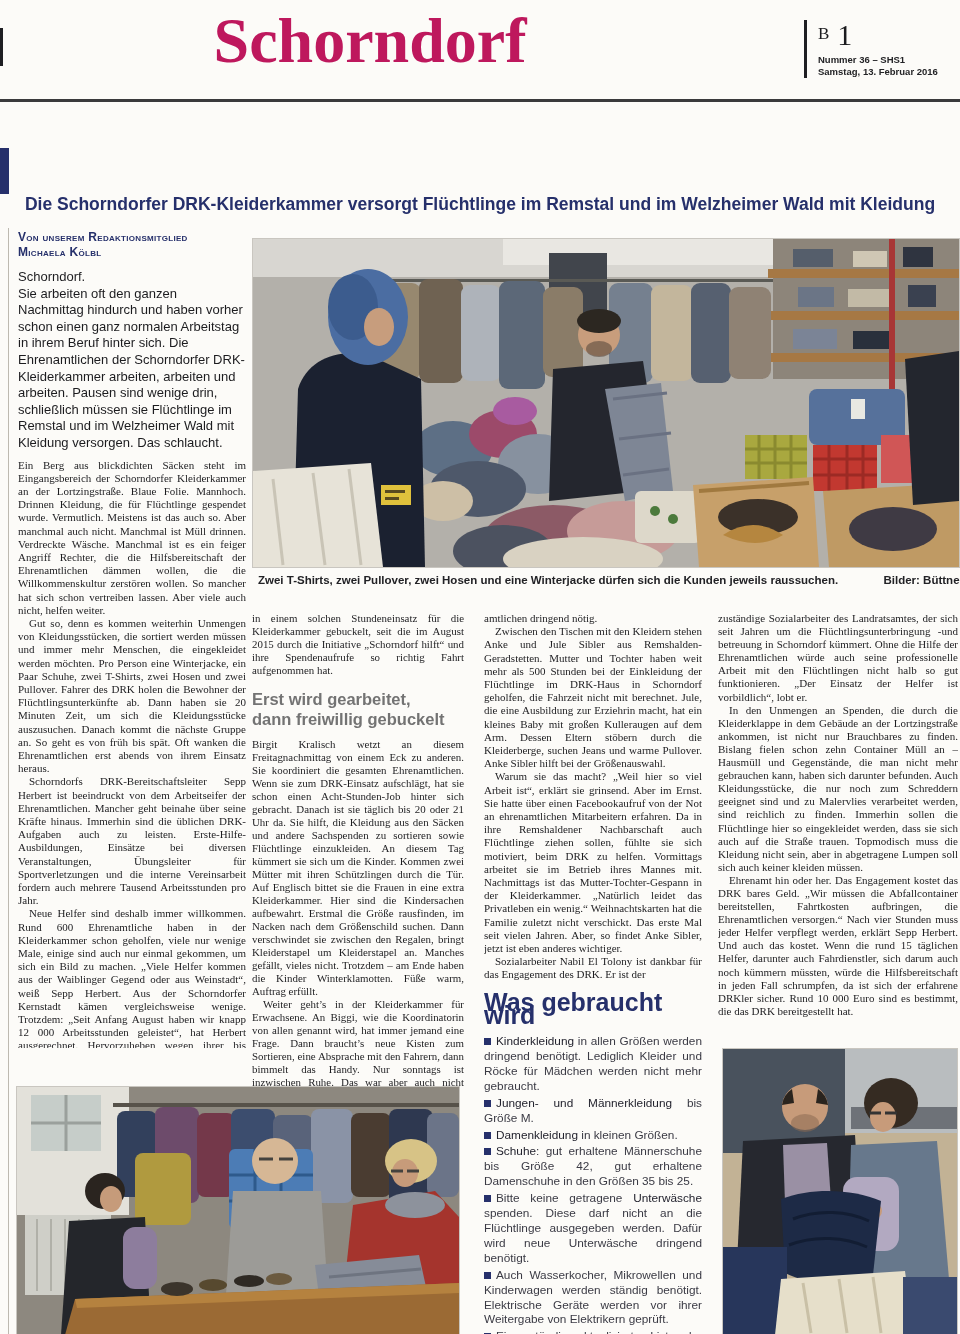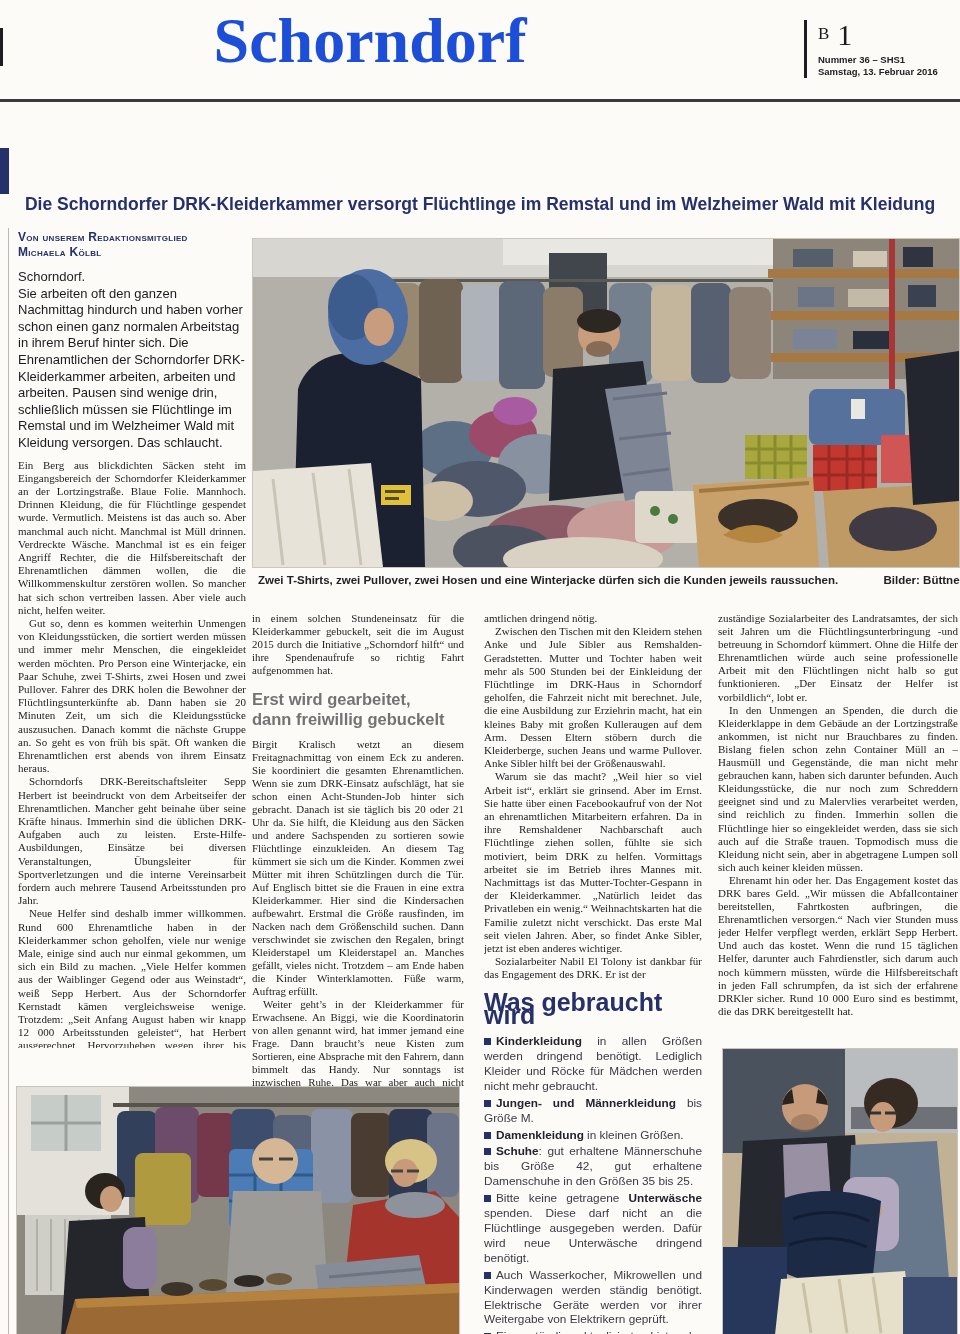--- a/index.html
+++ b/index.html
@@ -1,21 +1,21 @@
 <!DOCTYPE html>
 <html lang="de"><head>
 <meta charset="utf-8">
 <style>
   html,body{margin:0;padding:0;background:#ffffff;}
   .page{position:relative;width:960px;height:1334px;margin:0 auto;background:#fcfbf8;overflow:hidden;
         font-family:"Liberation Serif",serif;color:#1d1d20;}
 
   
   .mast-title{position:absolute;left:140px;top:4px;width:460px;text-align:center;
-      font-family:"Liberation Serif",serif;font-weight:bold;font-size:64px;color:#1d4ed8;}
+      font-family:"Liberation Serif",serif;font-weight:bold;font-size:64px;color:#be185d;}
   .tick-top-left{position:absolute;left:0;top:28px;width:3px;height:38px;background:#1e1e22;}
   .mast-rule{position:absolute;left:0;top:99px;width:960px;height:3px;background:#3a3a3c;}
   .navy-notch{position:absolute;left:0;top:148px;width:9px;height:46px;background:#26306b;}
   .left-rule{position:absolute;left:8px;top:228px;width:1px;height:1106px;background:#bdb9b0;}
   .pagebox{position:absolute;left:804px;top:20px;display:flex;align-items:flex-start;}
   .pagebox-bar{width:3px;height:58px;background:#1e1e22;margin-right:11px;}
   .pagebox-code{font-family:"Liberation Serif",serif;color:#1b1b1e;line-height:1;}
   .pagebox-letter{font-size:17px;vertical-align:6px;letter-spacing:4px;}
   .pagebox-number{font-size:30px;}
   .pagebox-issue{font-family:"Liberation Sans",sans-serif;font-weight:bold;font-size:9.5px;
@@ -52,21 +52,21 @@
   #photo-br{left:722px;top:1048px;width:234px;height:286px;}
   .photo svg{display:block;width:100%;height:100%;}
   .caption-row{position:absolute;left:258px;top:574px;width:706px;display:flex;
       justify-content:space-between;font-family:"Liberation Sans",sans-serif;
       font-weight:bold;font-size:11.5px;color:#222226;}
 
   
   .infobox{margin-top:14px;font-family:"Liberation Sans",sans-serif;text-align:left;}
   .infobox-title{font-size:25px;font-weight:bold;color:#26306b;margin:0 0 12px;}
   .ib-item{font-size:11.8px;line-height:14.9px;color:#3a3a44;text-align:justify;margin:0 0 2px;}
-  .ib-item .b{font-weight:bold;color:#23232e;}
+  .ib-item .b{font-weight:normal;color:#23232e;}
   .sq{display:inline-block;width:7px;height:7px;background:#26306b;margin-right:5px;}
 </style>
 </head>
 <body>
 
 <div class="page">
 
   <div class="tick-top-left"></div>
   <div class="mast-title">Schorndorf</div>
   <div class="pagebox">

